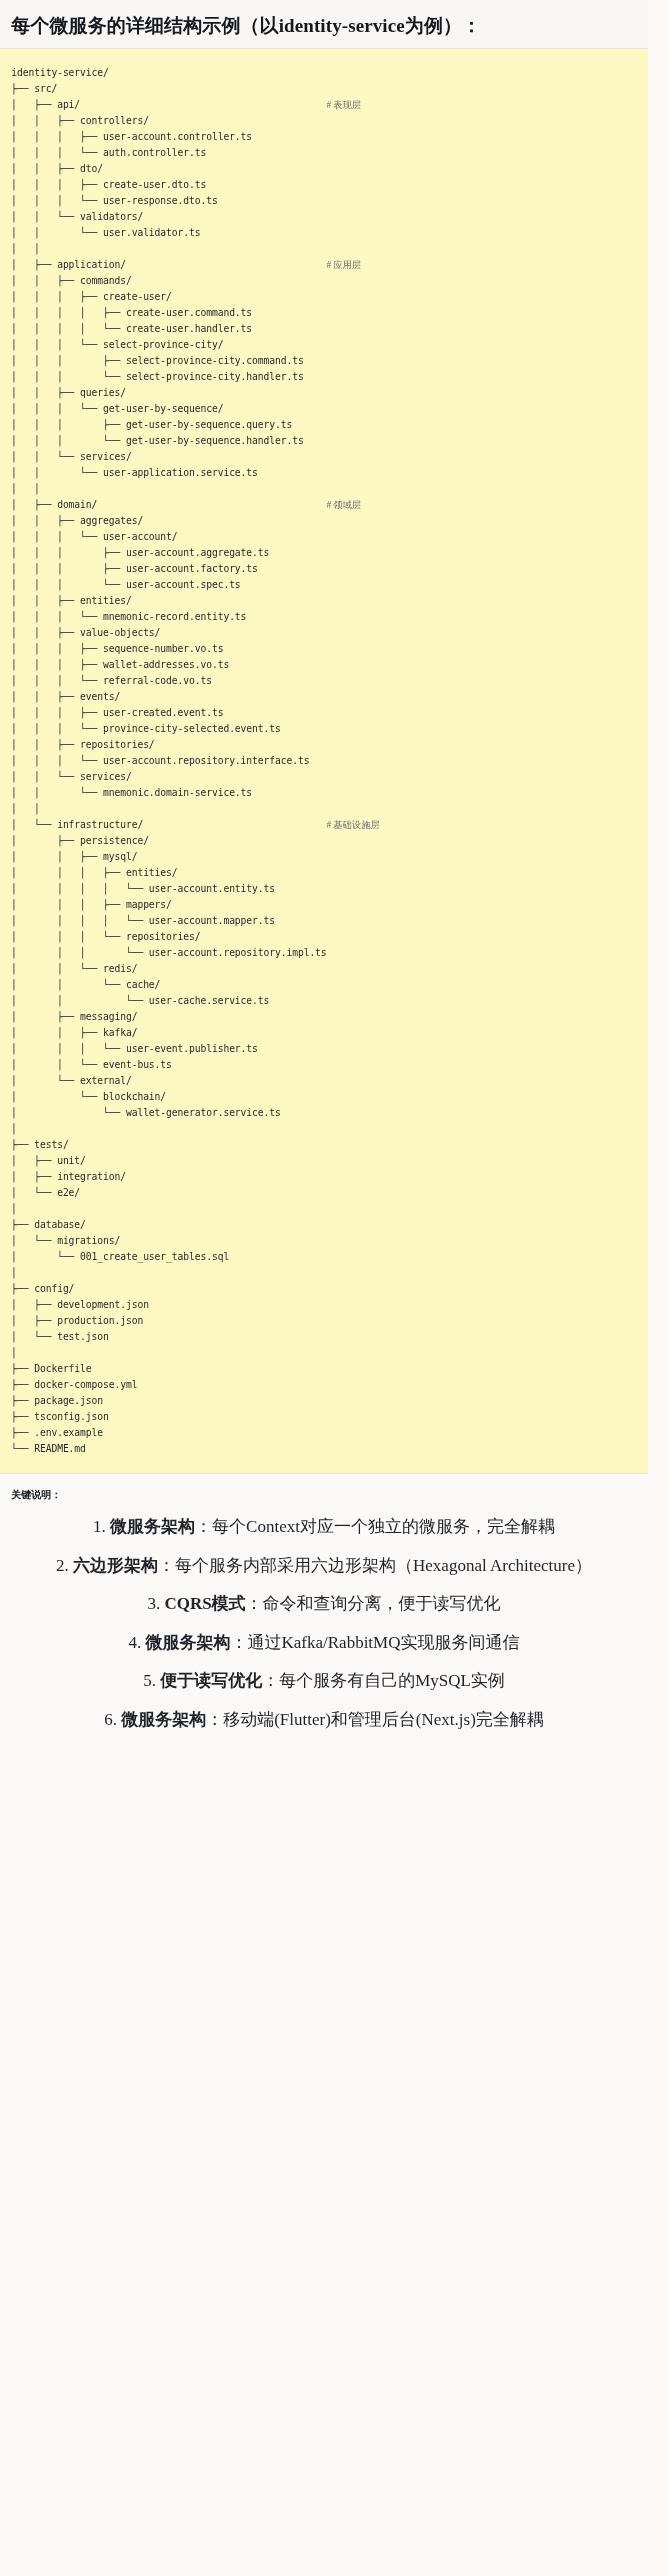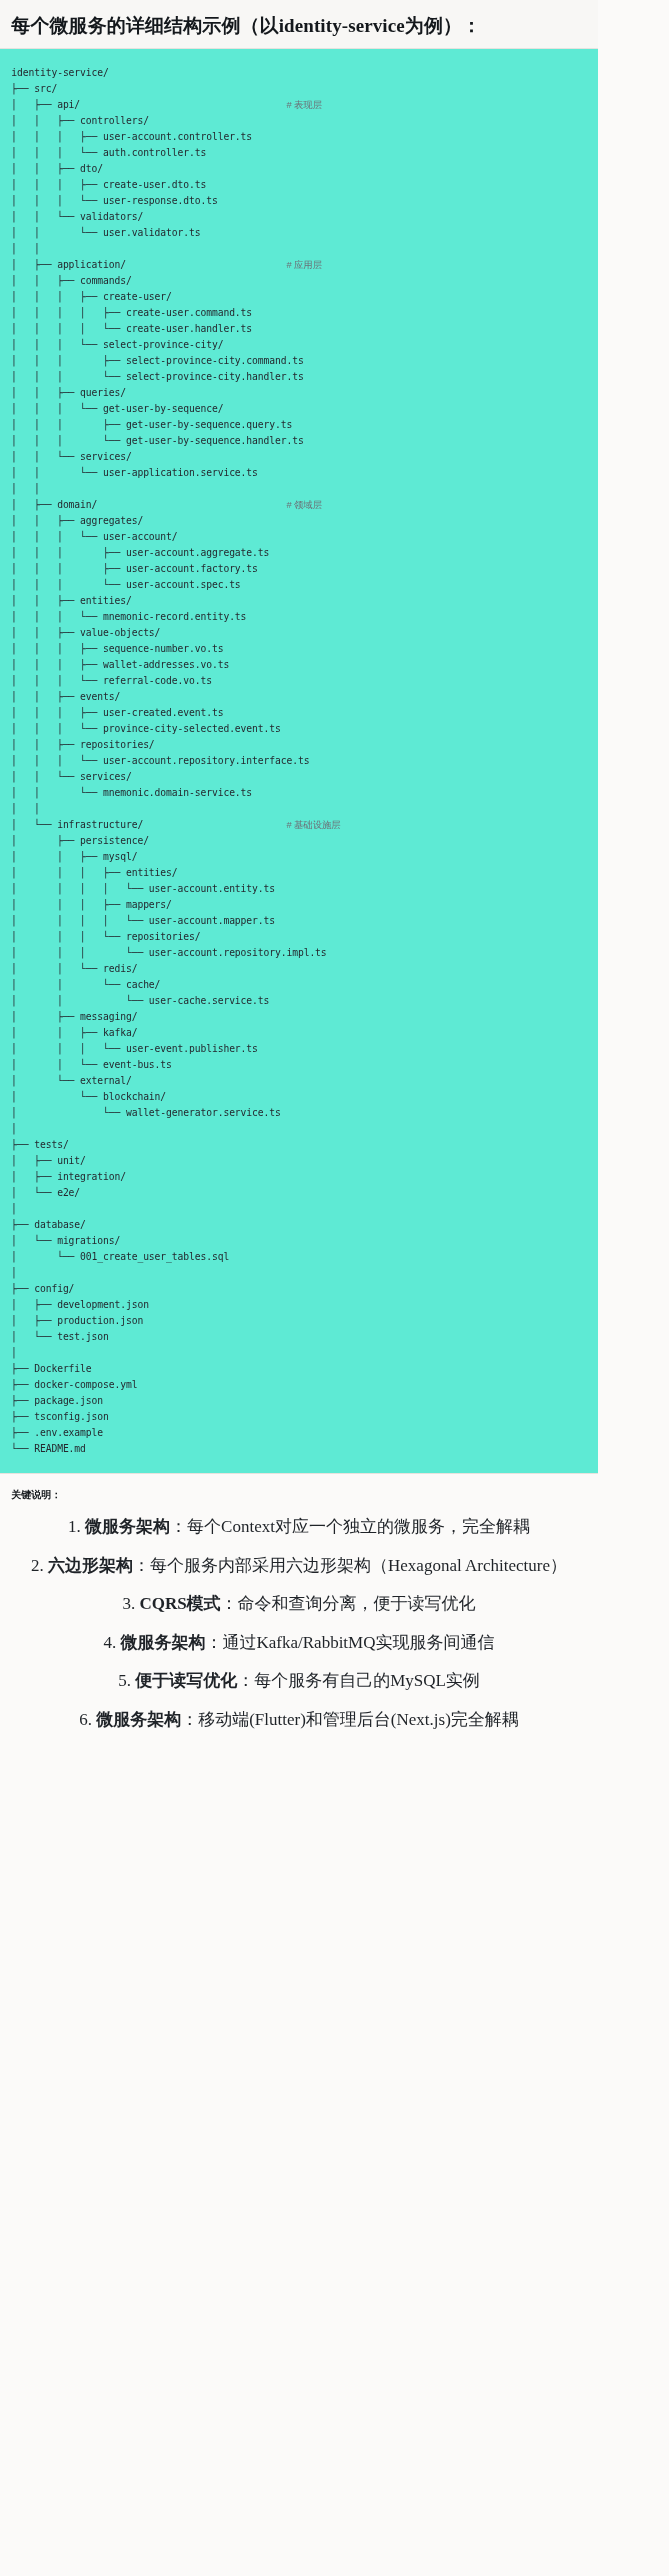--- a/index.html
+++ b/index.html
@@ -7,21 +7,21 @@
     padding: 0;
     background: #fbfaf9;
   }
   body {
     width: 669px;
     font-family: "Liberation Sans", sans-serif;
     color: #1f2328;
     -webkit-font-smoothing: antialiased;
   }
   .page {
-    width: 598px;
+    width: 648px;
     box-sizing: border-box;
     background: #fbfaf9;
   }
 
   
   .header {
     padding: 13.8px 11.3px 10px 11.3px;
     background: #f8f7f5;
     border-bottom: 0.6px solid #e6e3de;
   }
@@ -30,43 +30,44 @@
     font-family: "Liberation Serif", serif;
     font-weight: bold;
     font-size: 19px;
     line-height: 1.25;
     letter-spacing: 0.1px;
     color: #14181c;
   }
 
   
   .codeblock {
-    background: #5eead4;
+    background: #fef9c3;
     padding: 16.3px 11.3px 16.3px 11.3px;
     border-bottom: 0.6px solid #e6e3de;
   }
   .treewrap {
     font-family: "DejaVu Sans Mono", "Liberation Mono", monospace;
     font-size: 9.7px;
     line-height: 16px;
     color: #24292f;
     white-space: pre;
     letter-spacing: -0.1px;
   }
   .tree-line {
     white-space: pre;
     display: block;
     height: 16px;
   }
   .tree-line .cmt {
     color: #6b6f76;
   }
   .cmt-cjk {
-    font-family: Liberation Sans, sans-serif;
+    font-family: Liberation Serif, serif;
     font-size: 9.4px;
+    margin-left: 40px;
   }
 
   
   .notes {
     padding: 13.8px 11.3px 16.3px 11.3px;
     background: #fbfaf9;
   }
   .notes h2 {
     margin: 0 0 12.5px 0;
     font-family: "Liberation Serif", serif;

